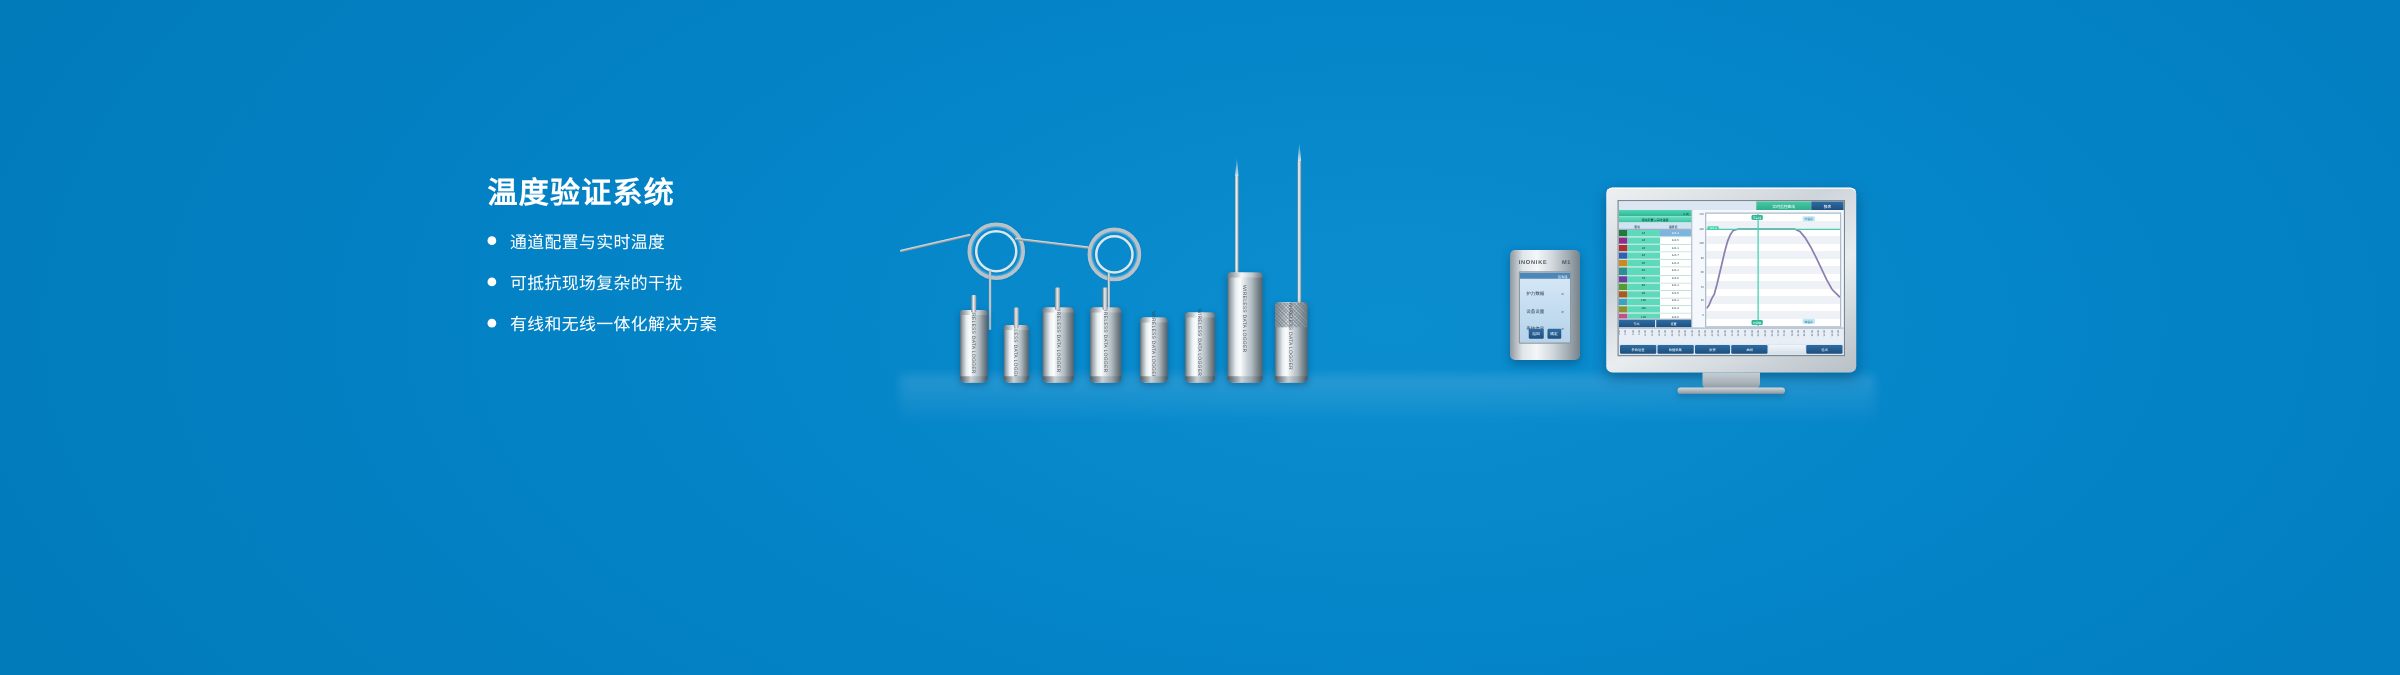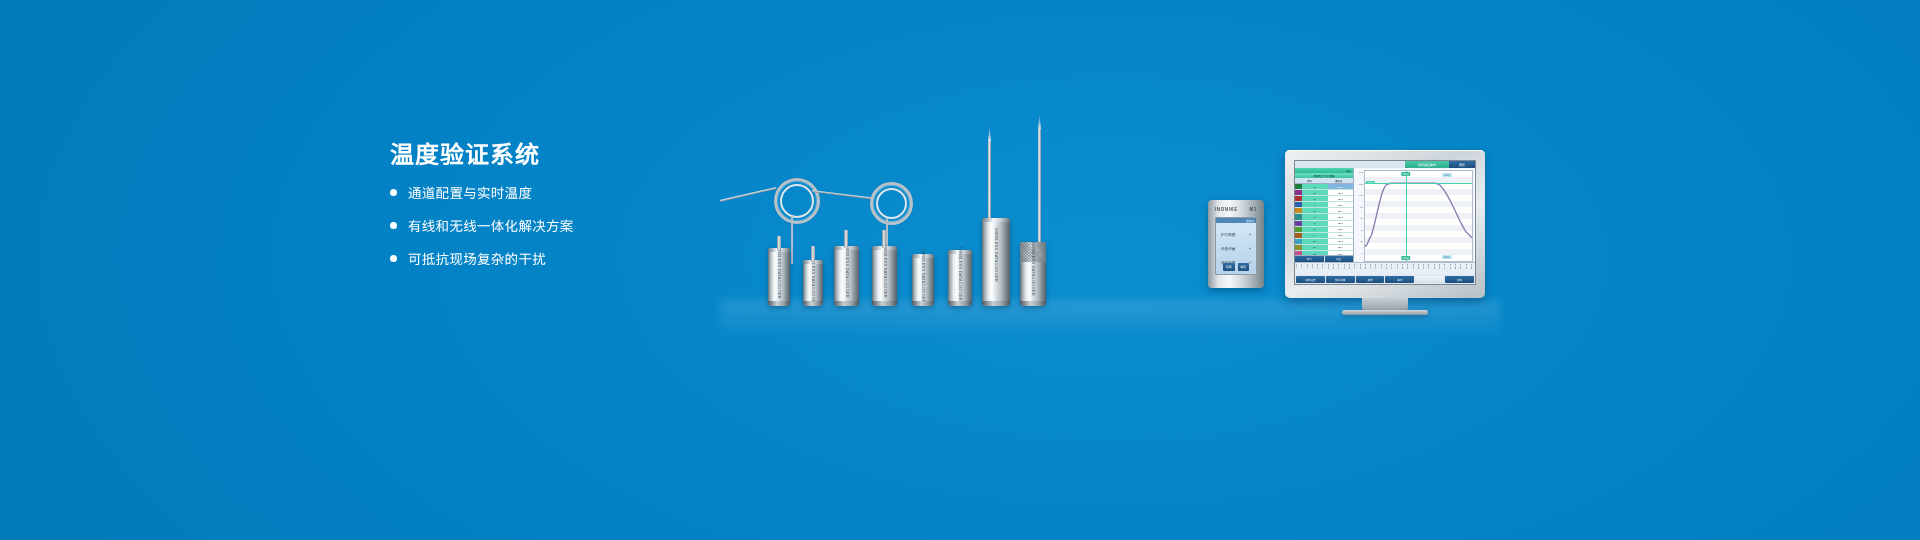--- a/index.html
+++ b/index.html
@@ -291,25 +291,25 @@
 
   <div class="copy">
     <h1 class="title">温度验证系统</h1>
     <ul class="bullets">
       <li class="bullet">
         <span class="dot"></span>
         <span>通道配置与实时温度</span>
       </li>
       <li class="bullet">
         <span class="dot"></span>
-        <span>有线和无线一体化解决方案</span>
+        <span>可抵抗现场复杂的干扰</span>
       </li>
       <li class="bullet">
         <span class="dot"></span>
-        <span>可抵抗现场复杂的干扰</span>
+        <span>有线和无线一体化解决方案</span>
       </li>
     </ul>
   </div>
 
   <div class="reflection"></div>
 
   <div class="products">
 
     <div class="coil-wrap" style="left:0;top:58px;">
       <div class="wire" style="left:0;top:22px;width:58px;transform:rotate(-13deg);"></div>

